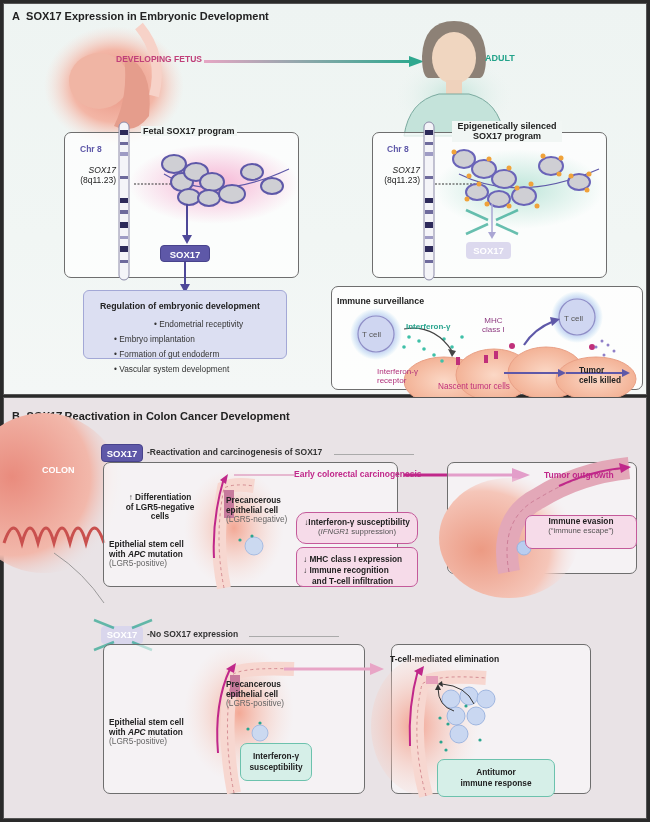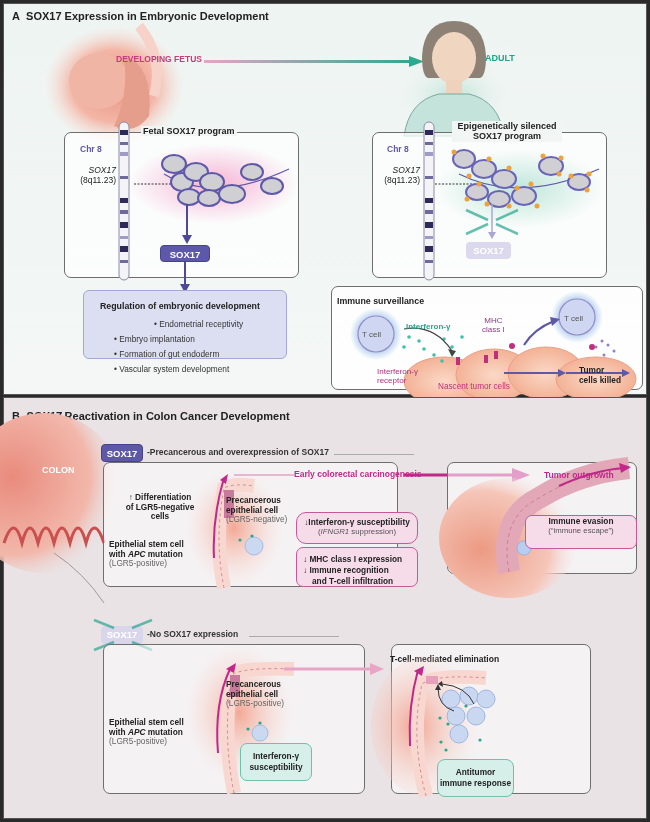--- a/index.html
+++ b/index.html
@@ -290,21 +290,21 @@
         <stop offset="1" stop-color="#e9e3e6" stop-opacity="0"></stop>
       </radialGradient>
     </defs>
     <ellipse cx="40" cy="60" rx="80" ry="80" fill="url(#colG)"></ellipse>
     <path d="M0 110 Q10 80 18 110 Q26 80 34 110 Q42 80 50 110 Q58 80 66 110 Q74 80 82 110 Q90 80 100 110" stroke="#c9504e" stroke-width="3" fill="none"></path>
     <path d="M50 120 Q80 140 100 170" stroke="#888" stroke-width="0.8" fill="none"></path>
   </svg>
   <div class="lbl bold" style="left:38px;top:67px;color:#fff;font-size:9px;">COLON</div>
 
   <div class="pill" style="left:97px;top:46px;width:42px;height:18px;line-height:18px;background:#5e58a8;border:1px solid #48438c;">SOX17</div>
-  <div class="lbl bold" style="left:143px;top:50px;font-size:8.5px;color:#333;">‑<span>Precancerous and overexpression of SOX17</span></div>
+  <div class="lbl bold" style="left:143px;top:50px;font-size:8.5px;color:#333;">‑<span>Reactivation and carcinogenesis of SOX17</span></div>
   <div class="abs" style="left:330px;top:56px;width:80px;height:1px;background:#aaa;"></div>
 
   <div class="box" style="left:99px;top:64px;width:295px;height:125px;background:rgba(255,255,255,0.55);"></div>
   <svg style="left:190px;top:80px;" width="90" height="110">
     <defs>
       <radialGradient id="cryptG" cx="0.5" cy="0.5" r="0.5">
         <stop offset="0" stop-color="#f3a895"></stop>
         <stop offset="1" stop-color="#f8dcd4" stop-opacity="0"></stop>
       </radialGradient>
     </defs>
@@ -447,19 +447,19 @@
           <circle cx="45" cy="76" r="1.6"></circle>
       <circle cx="50" cy="84" r="1.6"></circle>
           <circle cx="84" cy="74" r="1.6"></circle>
           <circle cx="70" cy="40" r="1.6"></circle>
     </g>
     <path d="M78 38 Q70 20 46 18" stroke="#333" stroke-width="1" fill="none"></path>
     <polygon points="46,15 42,18 47,21" fill="#333"></polygon>
     <path d="M58 45 Q42 40 42 22" stroke="#333" stroke-width="1" fill="none"></path>
     <polygon points="39,24 42,18 45,24" fill="#333"></polygon>
   </svg>
-  <div class="tealbox" style="left:433px;top:361px;width:77px;height:38px;padding-top:7px;line-height:1.3;border-radius:8px;">
+  <div class="tealbox" style="left:433px;top:361px;width:118px;height:38px;padding-top:7px;line-height:1.3;">
     <div>Antitumor</div>
     <div>immune response</div>
   </div>
 </div>
 
 </div>
 
 </body></html>

